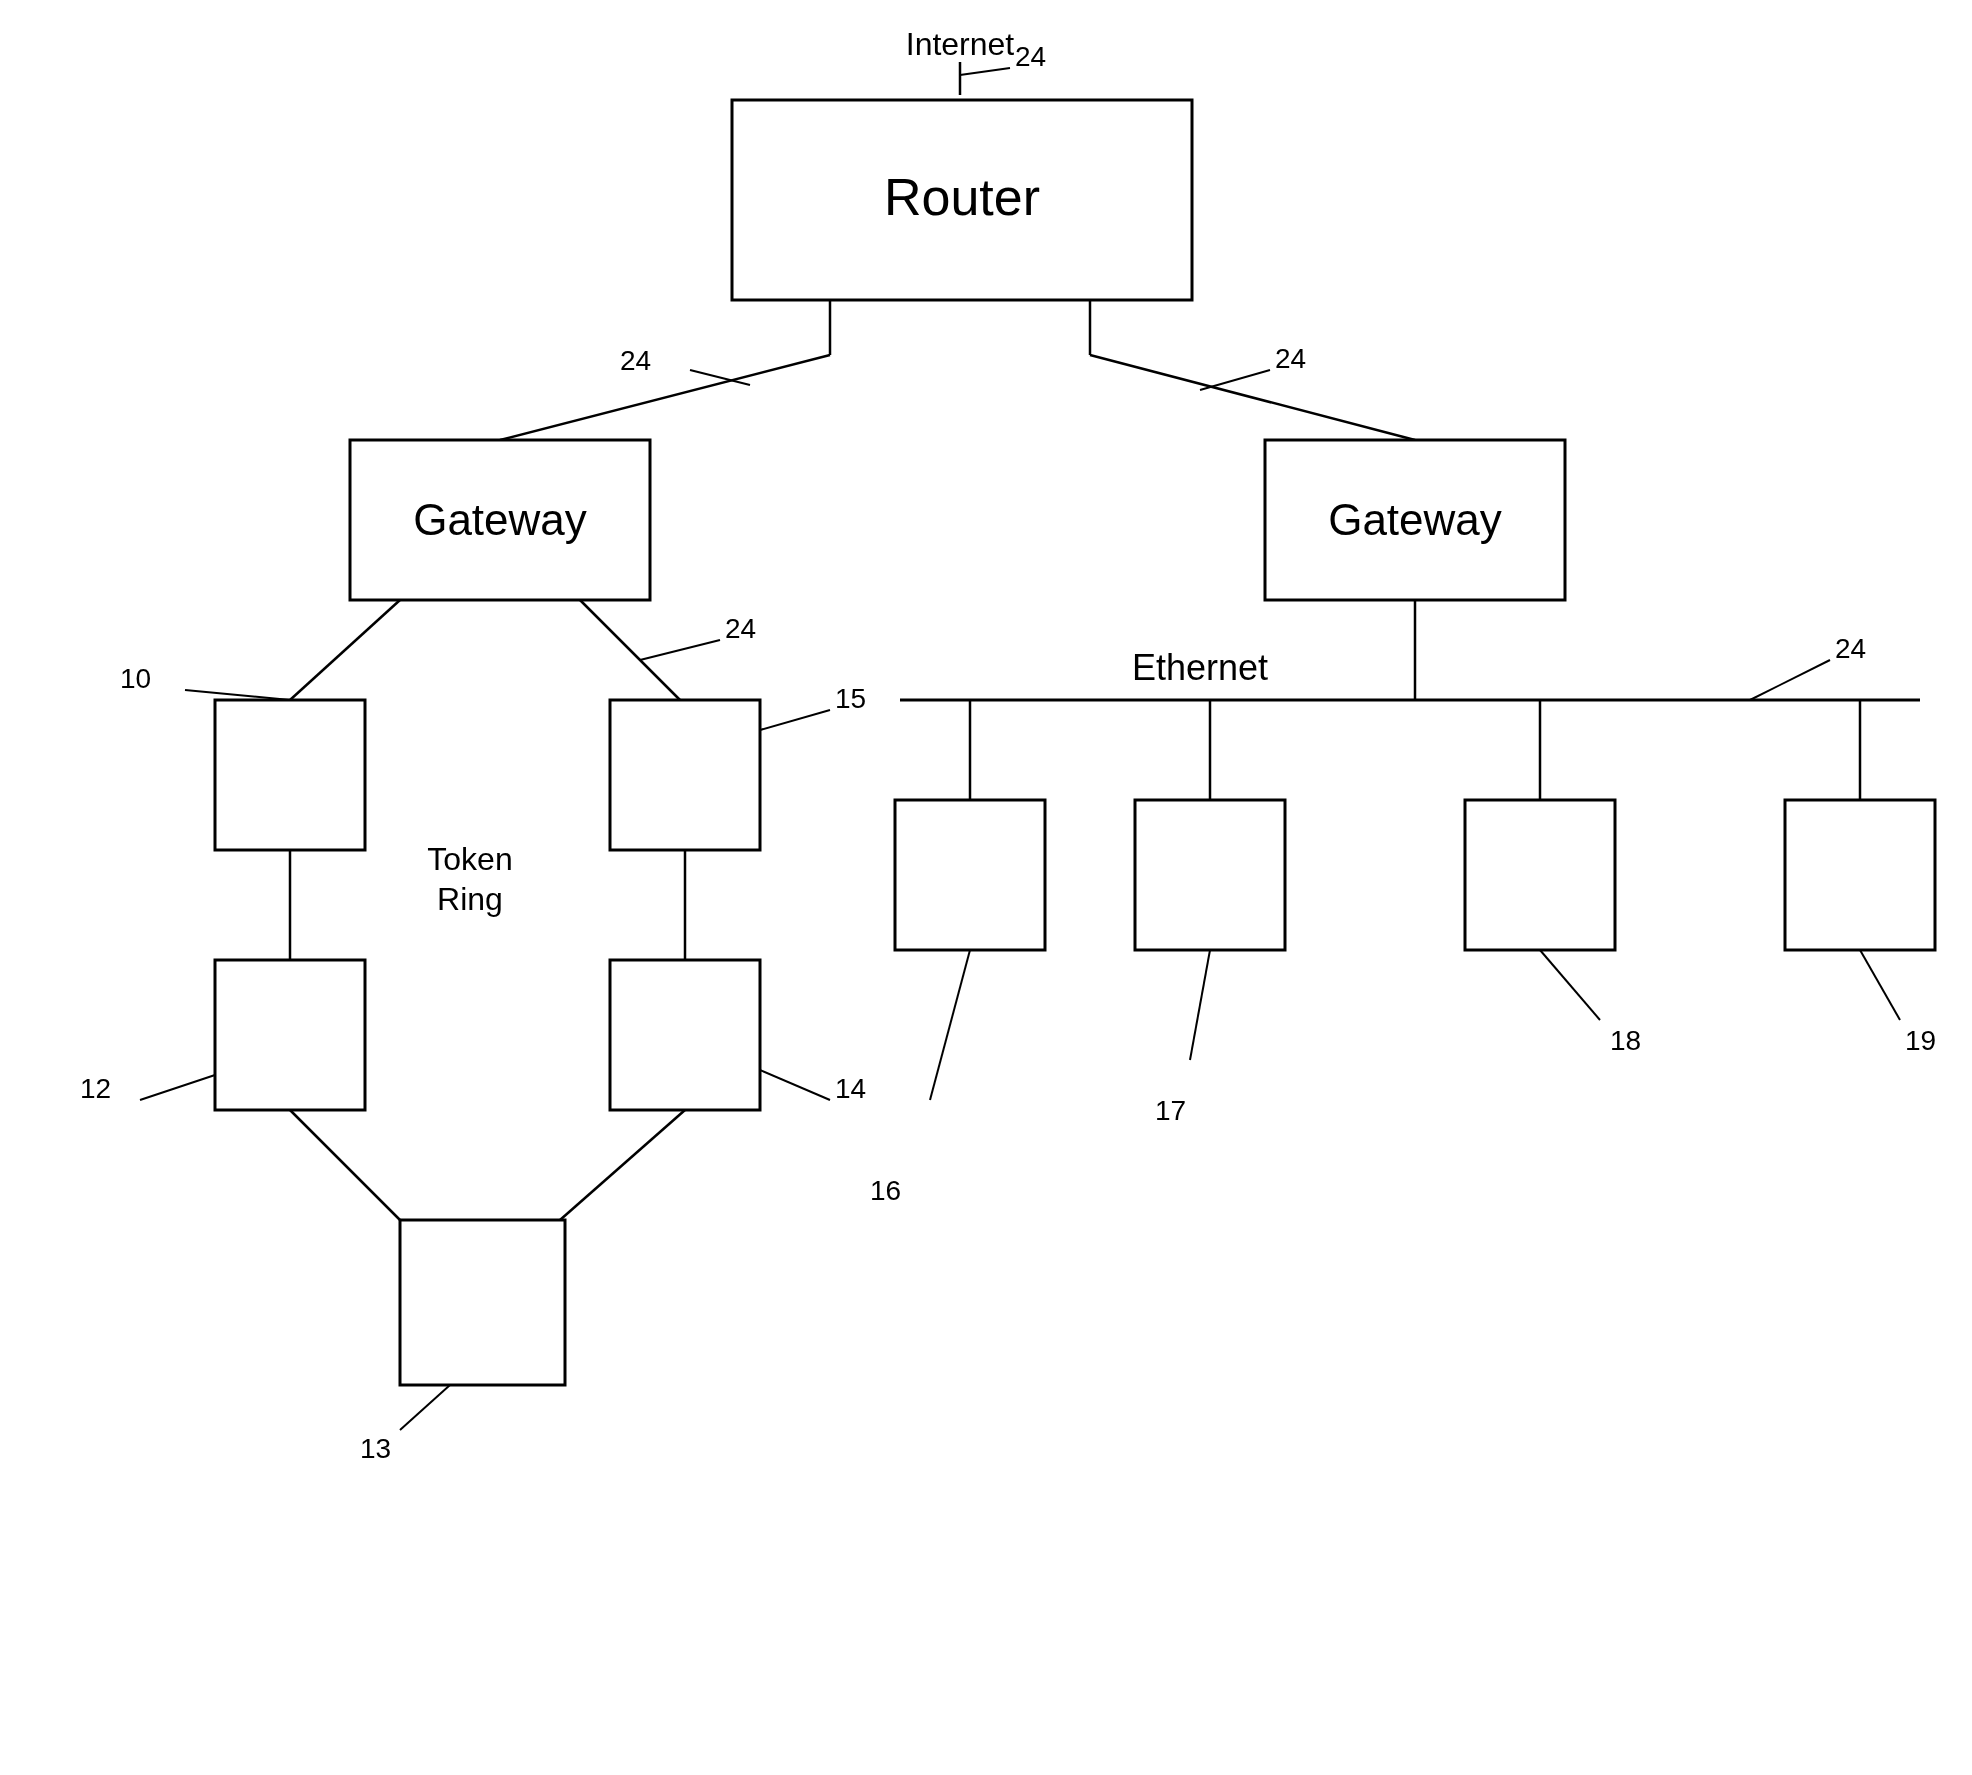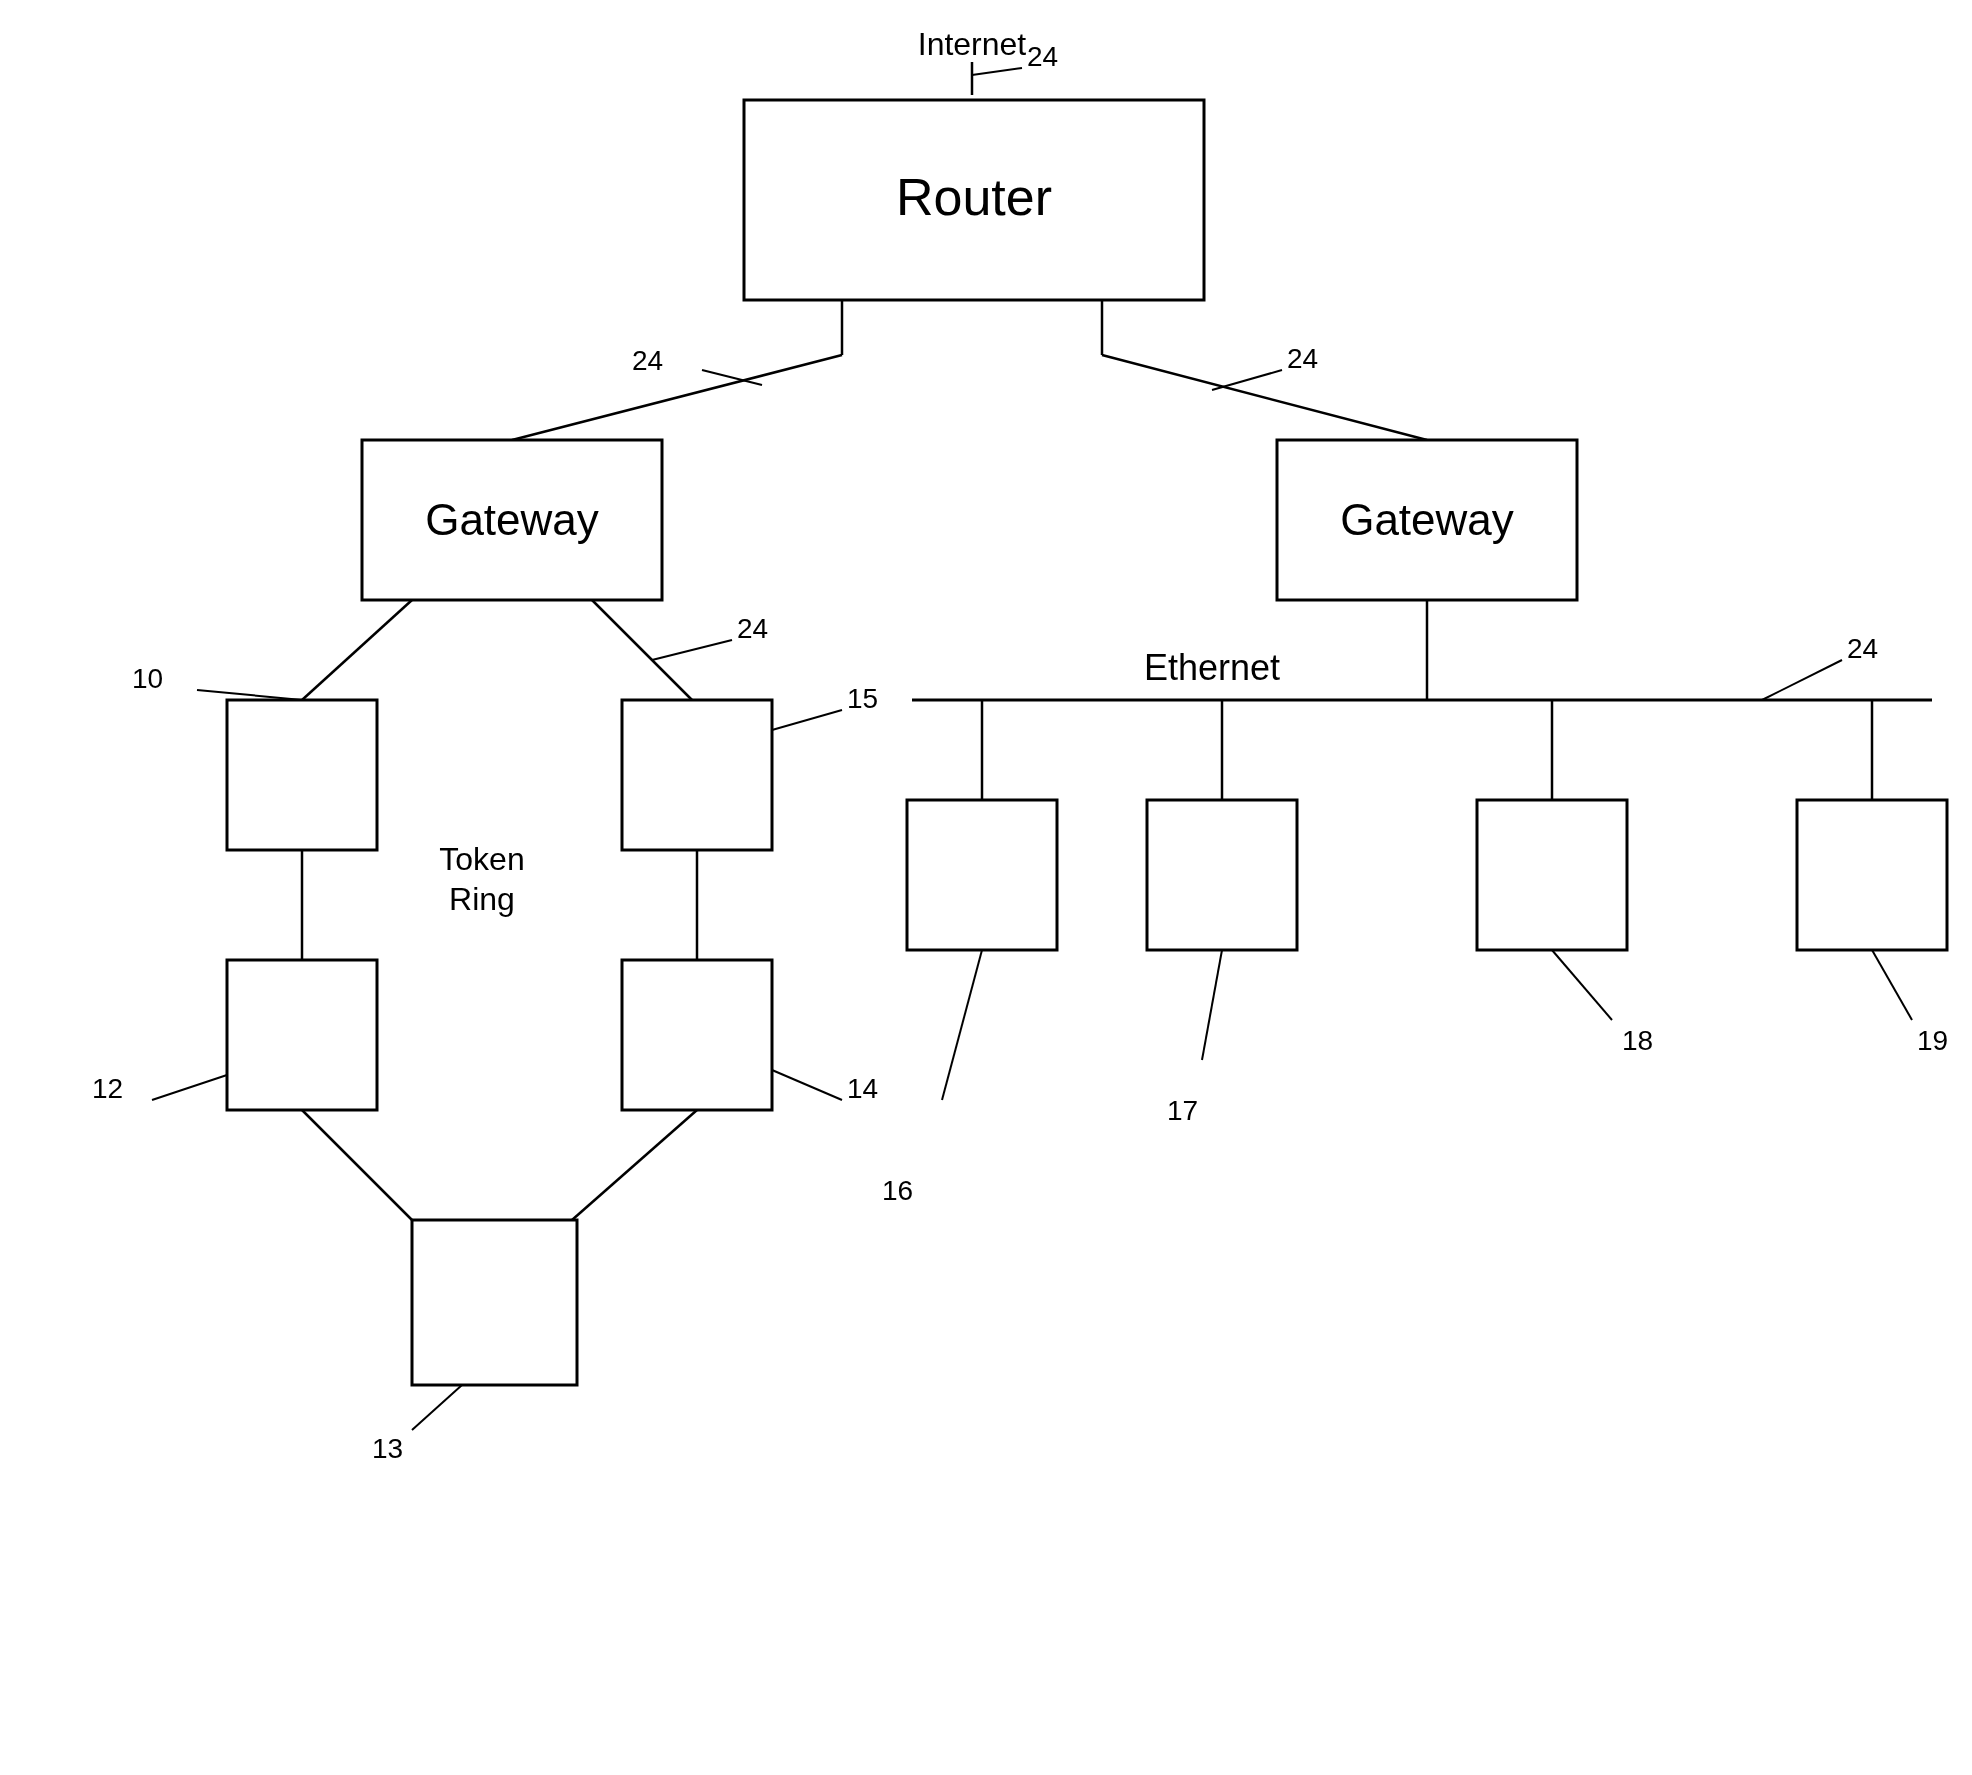--- a/index.html
+++ b/index.html
@@ -6,21 +6,21 @@
     body {
       background: #fff;
       width: 1972px;
       height: 1775px;
       position: relative;
       font-family: Arial, sans-serif;
       overflow: hidden;
     }
     .diagram-container {
       position: absolute;
-      top: 0; left: 12px;
+      top: 0; left: 0;
       width: 1560px;
       height: 1775px;
     }
     svg {
       position: absolute;
       top: 0; left: 0;
       width: 1972px;
       height: 1775px;
     }
   </style>

